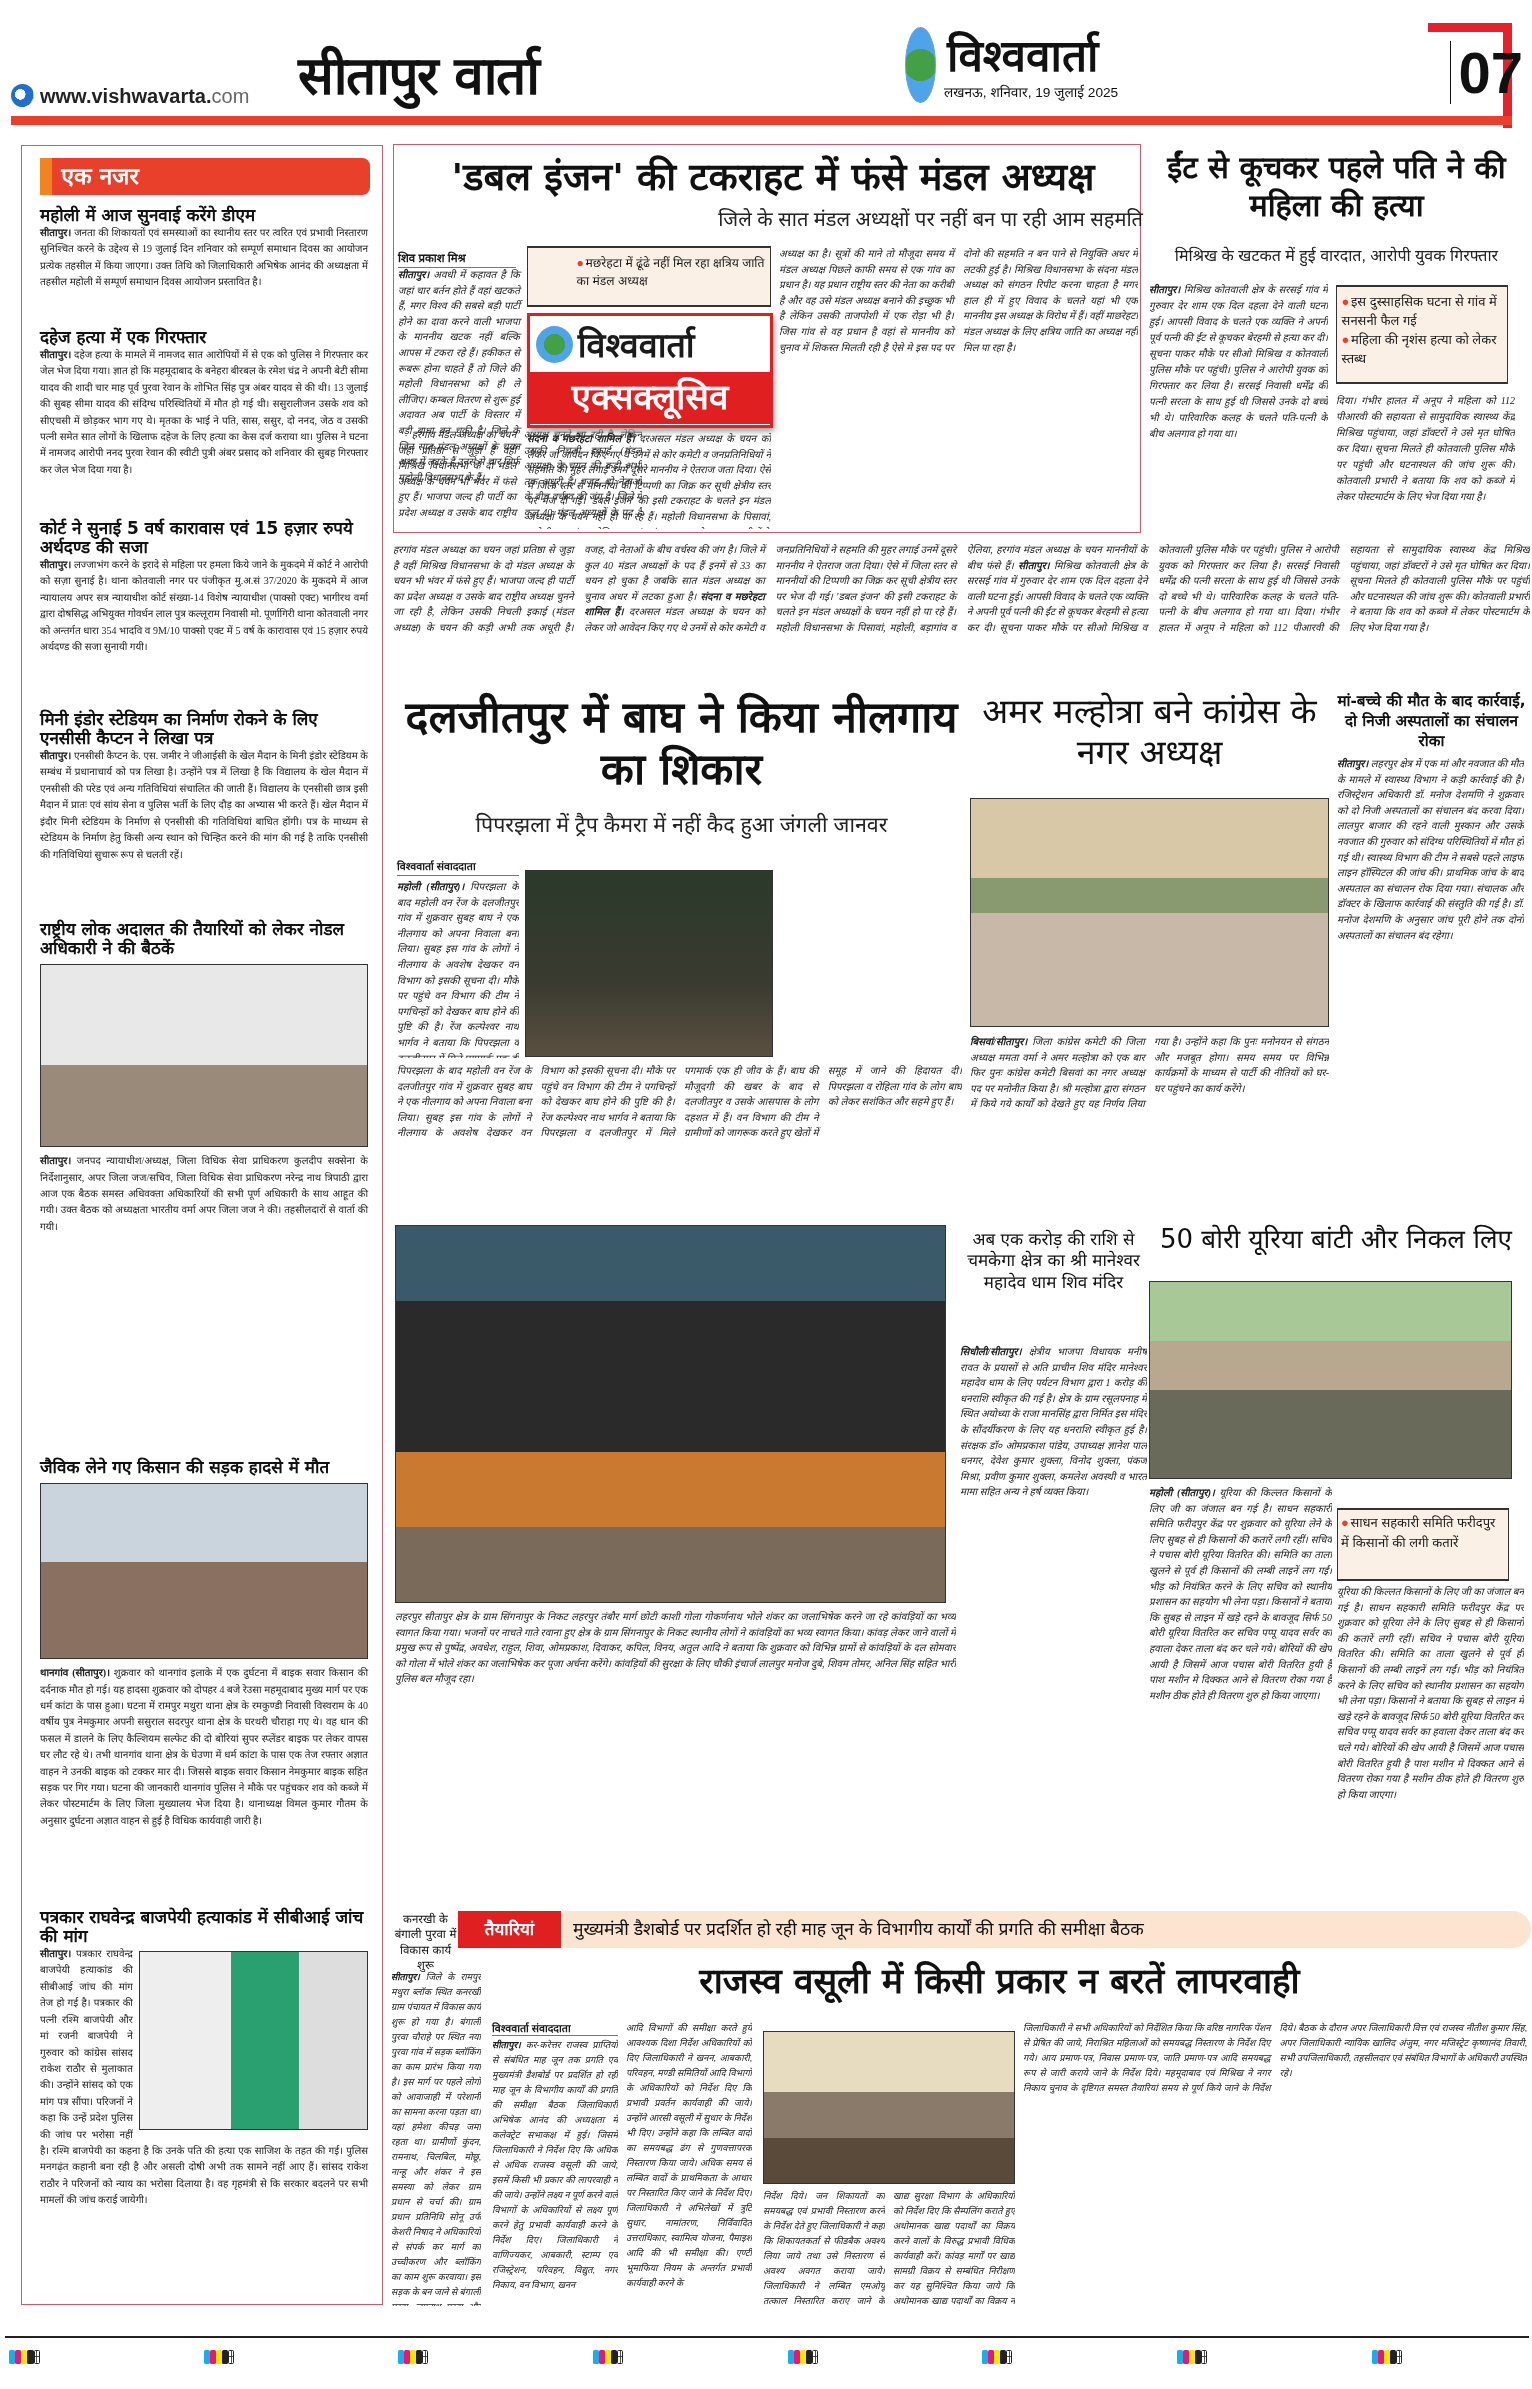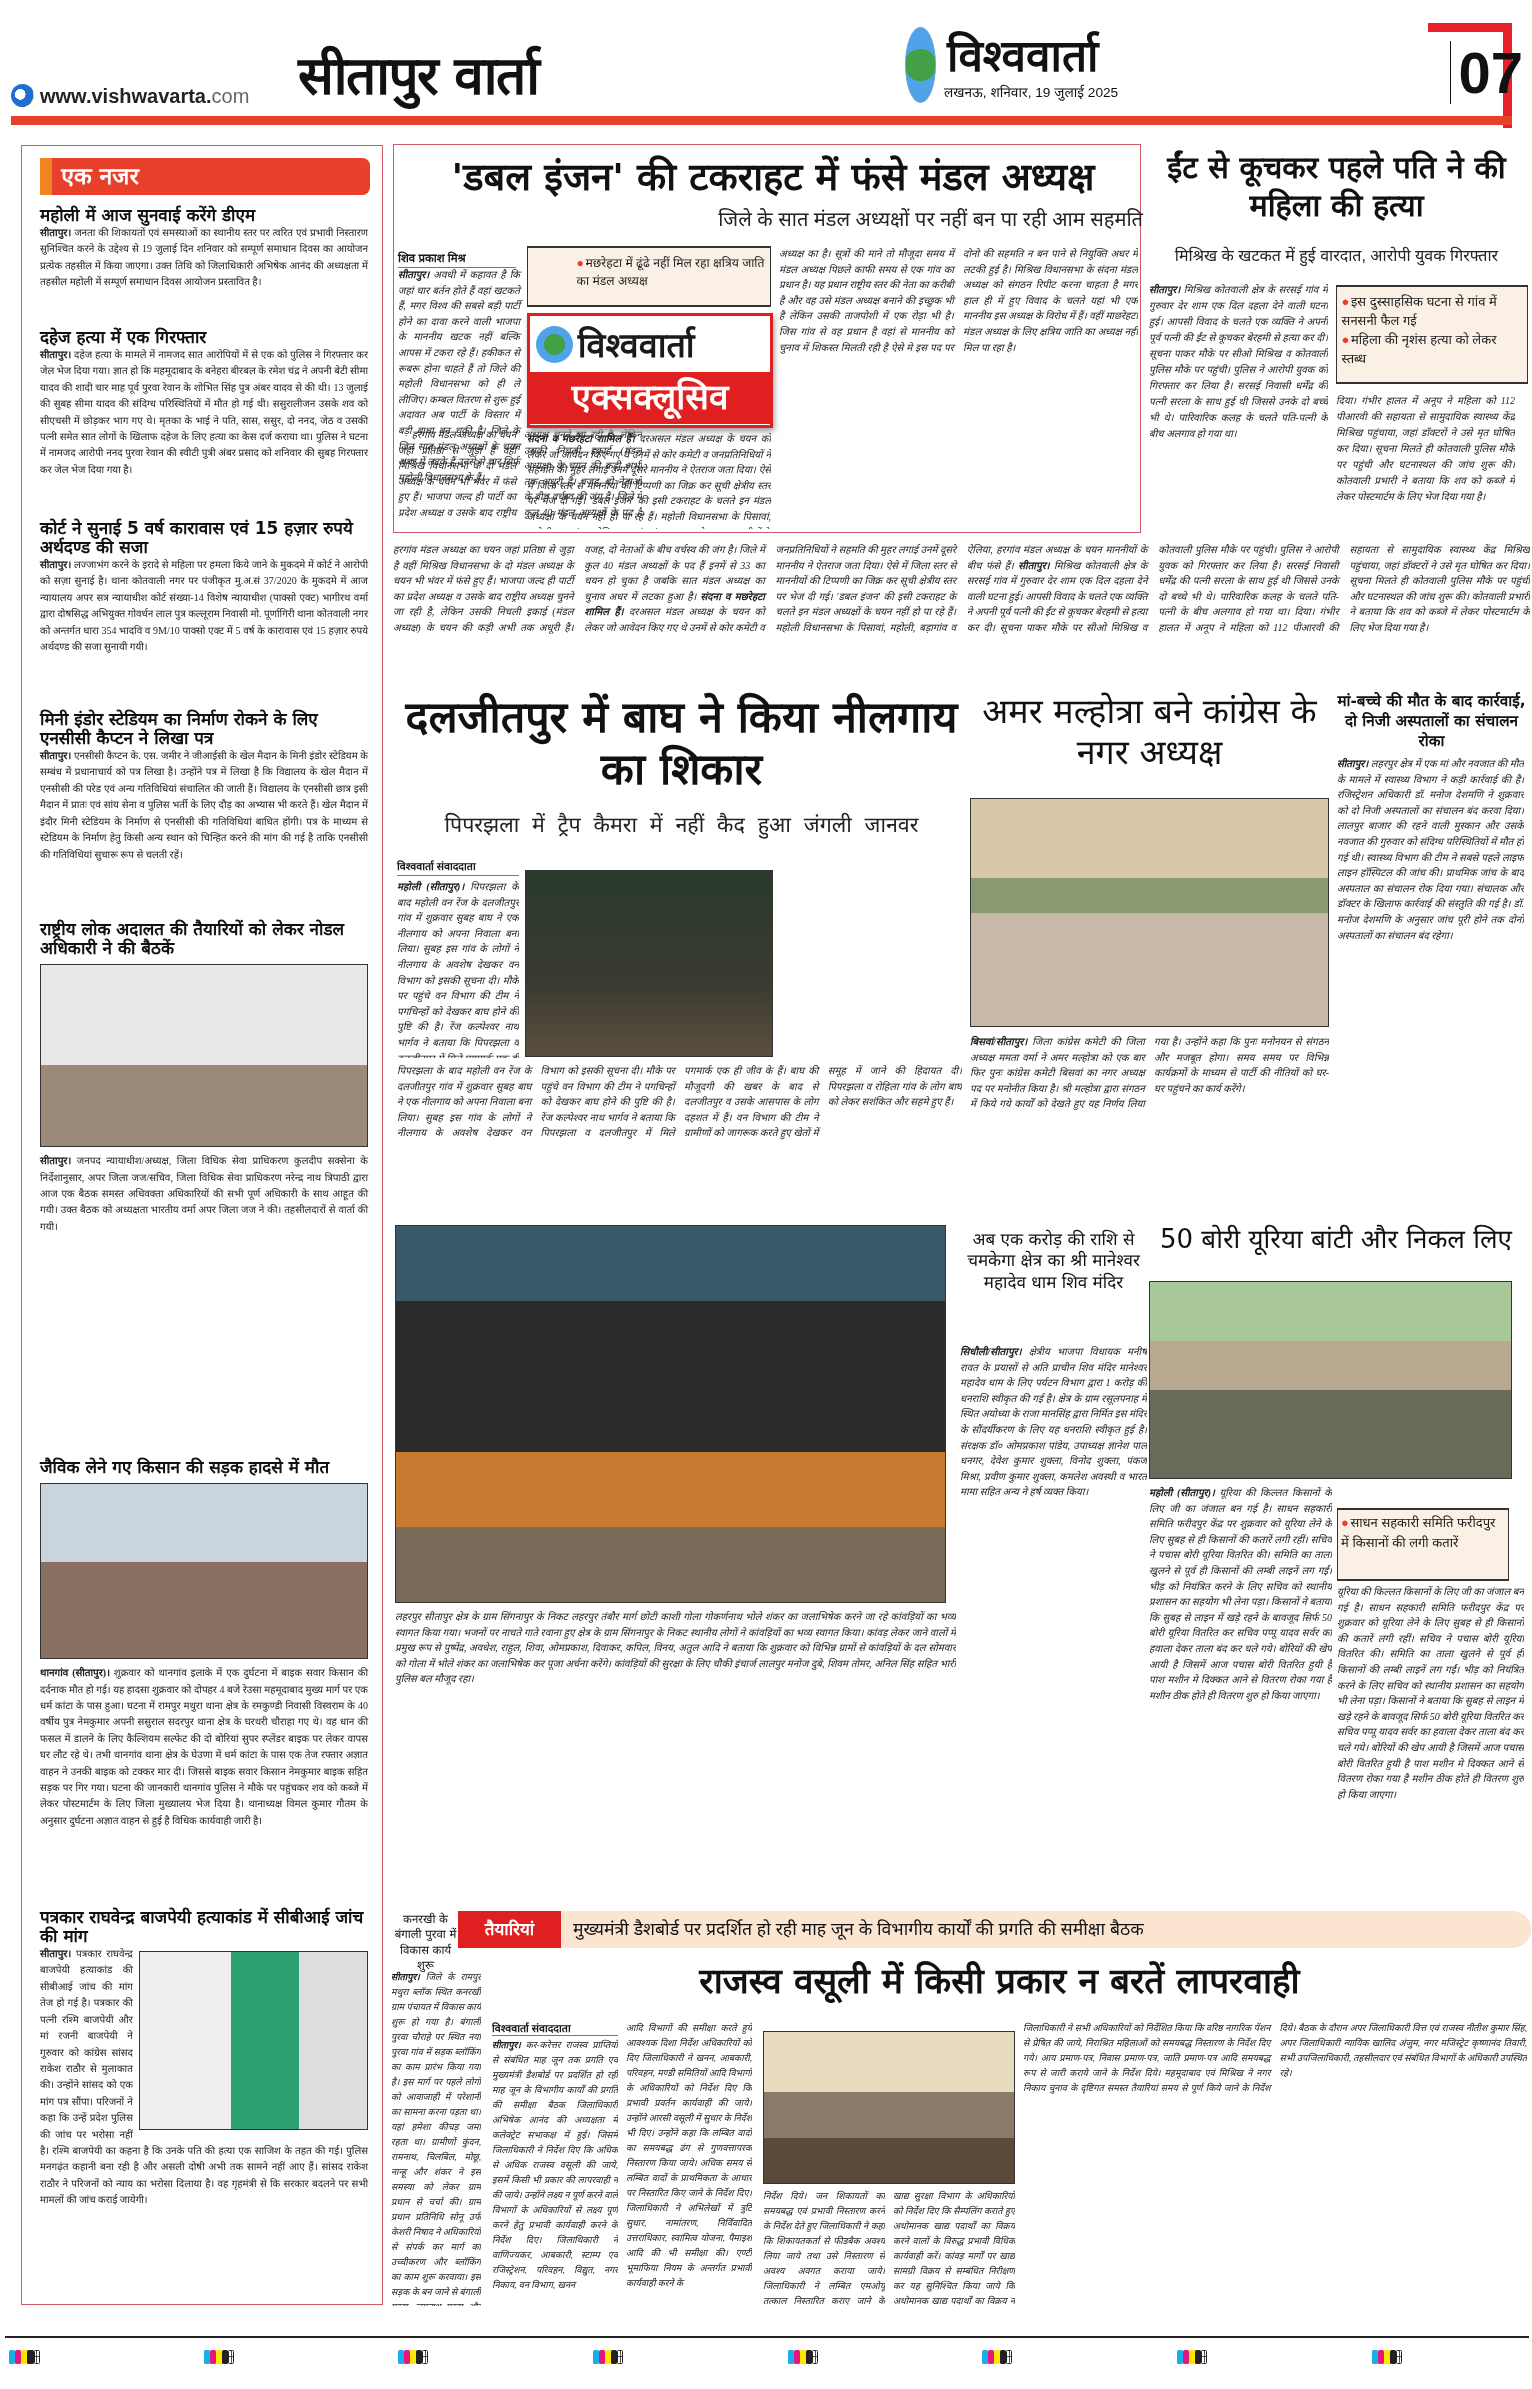--- a/index.html
+++ b/index.html
@@ -44,21 +44,21 @@
   #exclusive .top { height: 56px; background: #fff; display: flex; align-items: center; gap: 4.6px; padding-left: 6.1px; }
   #exclusive .bot { height: 52px; background: #e02020; color: #fff; font-size: 35px; font-weight: bold; text-align: center; line-height: 50px; font-family: "DejaVu Sans", sans-serif; }
   .mini-globe { width: 37px; height: 37px; border-radius: 50%; background: radial-gradient(circle, #43a047 0 40%, #4fa3e8 41% 100%); }
 
   
   #s2-head { left: 1157px; top: 149px; width: 359px; font-size: 30.5px; text-align: center; line-height: 38px; }
   #s2-sub { left: 1157px; top: 244px; width: 359px; font-size: 16px; text-align: center; }
 
   
   #s3-head { left: 397px; top: 691px; width: 569px; font-size: 43px; text-align: center; line-height: 52px; }
-  #s3-sub { left: 397px; top: 809px; width: 569px; font-size: 21.4px; text-align: center; font-family: Liberation Mono, monospace; }
+  #s3-sub { left: 397px; top: 809px; width: 569px; font-size: 21.4px; text-align: center; }
 
   #s4-head { left: 970px; top: 691px; width: 359px; font-size: 34px; text-align: center; line-height: 41px; }
   #s5-head { left: 1336px; top: 691px; width: 191px; font-size: 15.3px; text-align: center; line-height: 20px; }
 
   #s6-head { left: 962px; top: 1229px; width: 183px; font-size: 17px; text-align: center; line-height: 21.4px; }
   #s7-head { left: 1145px; top: 1225px; width: 382px; font-size: 26px; text-align: center; }
 
   
   #prep-bar { left: 458px; top: 1911px; width: 1073px; height: 37px; background: #fbe5d0; border-radius: 0 18.3px 18.3px 0; }
   #prep-tag { left: 458px; top: 1911px; width: 103px; height: 37px; background: #e02020; color: #fff; font-size: 17px; font-weight: bold; text-align: center; line-height: 37px; }
@@ -134,21 +134,21 @@
       <div class="mini-globe"></div>
       <span style="font-size:34px;font-weight:bold;font-family:'DejaVu Sans',sans-serif">विश्ववार्ता</span>
     </div>
   <div class="bot">एक्सक्लूसिव</div>
 </div>
 <div class="abs body-text" style="left:527px;top:431px;width:244px;font-size:10px;line-height:15.6px;height:98px;overflow:hidden"><span><b>संदना व मछरेहटा शामिल हैं।</b> दरअसल मंडल अध्यक्ष के चयन को लेकर जो आवेदन किए गए थे उनमें से कोर कमेटी व जनप्रतिनिधियों ने सहमति की मुहर लगाई उनमें दूसरे माननीय ने ऐतराज जता दिया। ऐसे में जिला स्तर से माननीयों की टिप्पणी का जिक्र कर सूची क्षेत्रीय स्तर पर भेज दी गई। 'डबल इंजन' की इसी टकराहट के चलते इन मंडल अध्यक्षों के चयन नहीं हो पा रहे हैं। महोली विधानसभा के पिसावां, महोली, बड़ागांव व ऐलिया, हरगांव मंडल अध्यक्ष के चयन माननीयों के बीच फंसे हैं।</span></div>
 <div class="abs body-text" style="left:779px;top:246px;width:359px;font-size:10px;line-height:15.6px;columns:2;column-gap:9.2px;height:282px;overflow:hidden"><span>अध्यक्ष का है। सूत्रों की माने तो मौजूदा समय में मंडल अध्यक्ष पिछले काफी समय से एक गांव का प्रधान है। यह प्रधान राष्ट्रीय स्तर की नेता का करीबी है और वह उसे मंडल अध्यक्ष बनाने की इच्छुक भी है लेकिन उसकी ताजपोशी में एक रोड़ा भी है। जिस गांव से वह प्रधान है वहां से माननीय को चुनाव में शिकस्त मिलती रही है ऐसे मे इस पद पर दोनो की सहमति न बन पाने से नियुक्ति अधर मे लटकी हुई है। मिश्रिख विधानसभा के संदना मंडल अध्यक्ष को संगठन रिपीट करना चाहता है मगर हाल ही में हुए विवाद के चलते यहां भी एक माननीय इस अध्यक्ष के विरोध में हैं। वहीं माछरेहटा मंडल अध्यक्ष के लिए क्षत्रिय जाति का अध्यक्ष नहीं मिल पा रहा है।</span></div>
 
 <div class="abs hl" id="s2-head">ईंट से कूचकर पहले पति ने की महिला की हत्या</div>
 <div class="abs sub" id="s2-sub">मिश्रिख के खटकत में हुई वारदात, आरोपी युवक गिरफ्तार</div>
-<div class="abs pullbox" style="left:1336px;top:285px;width:192px;height:99px">
+<div class="abs pullbox" style="left:1336px;top:285px;width:172px;height:99px">
   <div class="sans" style="font-size:13px;line-height:19px;padding:4.6px">
     <div><span class="bullet"></span><span>इस दुस्साहसिक घटना से गांव में सनसनी फैल गई</span></div>
     <div><span class="bullet"></span><span>महिला की नृशंस हत्या को लेकर स्तब्ध</span></div>
   </div>
 </div>
 <div class="abs body-text" style="left:1149px;top:282px;width:179px;font-size:10px;line-height:16px;height:305px;overflow:hidden"><span><b>सीतापुर।</b> मिश्रिख कोतवाली क्षेत्र के सरसई गांव में गुरुवार देर शाम एक दिल दहला देने वाली घटना हुई। आपसी विवाद के चलते एक व्यक्ति ने अपनी पूर्व पत्नी की ईंट से कूचकर बेरहमी से हत्या कर दी। सूचना पाकर मौके पर सीओ मिश्रिख व कोतवाली पुलिस मौके पर पहुंची। पुलिस ने आरोपी युवक को गिरफ्तार कर लिया है। सरसई निवासी धर्मेंद्र की पत्नी सरला के साथ हुई थी जिससे उनके दो बच्चे भी थे। पारिवारिक कलह के चलते पति-पत्नी के बीच अलगाव हो गया था।</span></div>
 <div class="abs body-text" style="left:1336px;top:393px;width:179px;font-size:10px;line-height:16px;height:195px;overflow:hidden"><span>दिया। गंभीर हालत में अनूप ने महिला को 112 पीआरवी की सहायता से सामुदायिक स्वास्थ्य केंद्र मिश्रिख पहुंचाया, जहां डॉक्टरों ने उसे मृत घोषित कर दिया। सूचना मिलते ही कोतवाली पुलिस मौके पर पहुंची और घटनास्थल की जांच शुरू की। कोतवाली प्रभारी ने बताया कि शव को कब्जे में लेकर पोस्टमार्टम के लिए भेज दिया गया है।</span></div>
 
 <div class="abs" style="left:393px;top:542px;width:1137px;height:137px">
   <div class="body-text" style="columns:6;column-gap:10.7px;font-size:10px;line-height:15.6px;height:134px;overflow:hidden"><span>हरगांव मंडल अध्यक्ष का चयन जहां प्रतिष्ठा से जुड़ा है वहीं मिश्रिख विधानसभा के दो मंडल अध्यक्ष के चयन भी भंवर में फंसे हुए हैं। भाजपा जल्द ही पार्टी का प्रदेश अध्यक्ष व उसके बाद राष्ट्रीय अध्यक्ष चुनने जा रही है, लेकिन उसकी निचली इकाई (मंडल अध्यक्ष) के चयन की कड़ी अभी तक अधूरी है। वजह, दो नेताओं के बीच वर्चस्व की जंग है। जिले में कुल 40 मंडल अध्यक्षों के पद हैं इनमें से 33 का चयन हो चुका है जबकि सात मंडल अध्यक्ष का चुनाव अधर में लटका हुआ है।</span> <span><b>संदना व मछरेहटा शामिल हैं।</b> दरअसल मंडल अध्यक्ष के चयन को लेकर जो आवेदन किए गए थे उनमें से कोर कमेटी व जनप्रतिनिधियों ने सहमति की मुहर लगाई उनमें दूसरे माननीय ने ऐतराज जता दिया। ऐसे में जिला स्तर से माननीयों की टिप्पणी का जिक्र कर सूची क्षेत्रीय स्तर पर भेज दी गई। 'डबल इंजन' की इसी टकराहट के चलते इन मंडल अध्यक्षों के चयन नहीं हो पा रहे हैं। महोली विधानसभा के पिसावां, महोली, बड़ागांव व ऐलिया, हरगांव मंडल अध्यक्ष के चयन माननीयों के बीच फंसे हैं।</span> <span><b>सीतापुर।</b> मिश्रिख कोतवाली क्षेत्र के सरसई गांव में गुरुवार देर शाम एक दिल दहला देने वाली घटना हुई। आपसी विवाद के चलते एक व्यक्ति ने अपनी पूर्व पत्नी की ईंट से कूचकर बेरहमी से हत्या कर दी। सूचना पाकर मौके पर सीओ मिश्रिख व कोतवाली पुलिस मौके पर पहुंची। पुलिस ने आरोपी युवक को गिरफ्तार कर लिया है। सरसई निवासी धर्मेंद्र की पत्नी सरला के साथ हुई थी जिससे उनके दो बच्चे भी थे। पारिवारिक कलह के चलते पति-पत्नी के बीच अलगाव हो गया था।</span> <span>दिया। गंभीर हालत में अनूप ने महिला को 112 पीआरवी की सहायता से सामुदायिक स्वास्थ्य केंद्र मिश्रिख पहुंचाया, जहां डॉक्टरों ने उसे मृत घोषित कर दिया। सूचना मिलते ही कोतवाली पुलिस मौके पर पहुंची और घटनास्थल की जांच शुरू की। कोतवाली प्रभारी ने बताया कि शव को कब्जे में लेकर पोस्टमार्टम के लिए भेज दिया गया है।</span></div>

